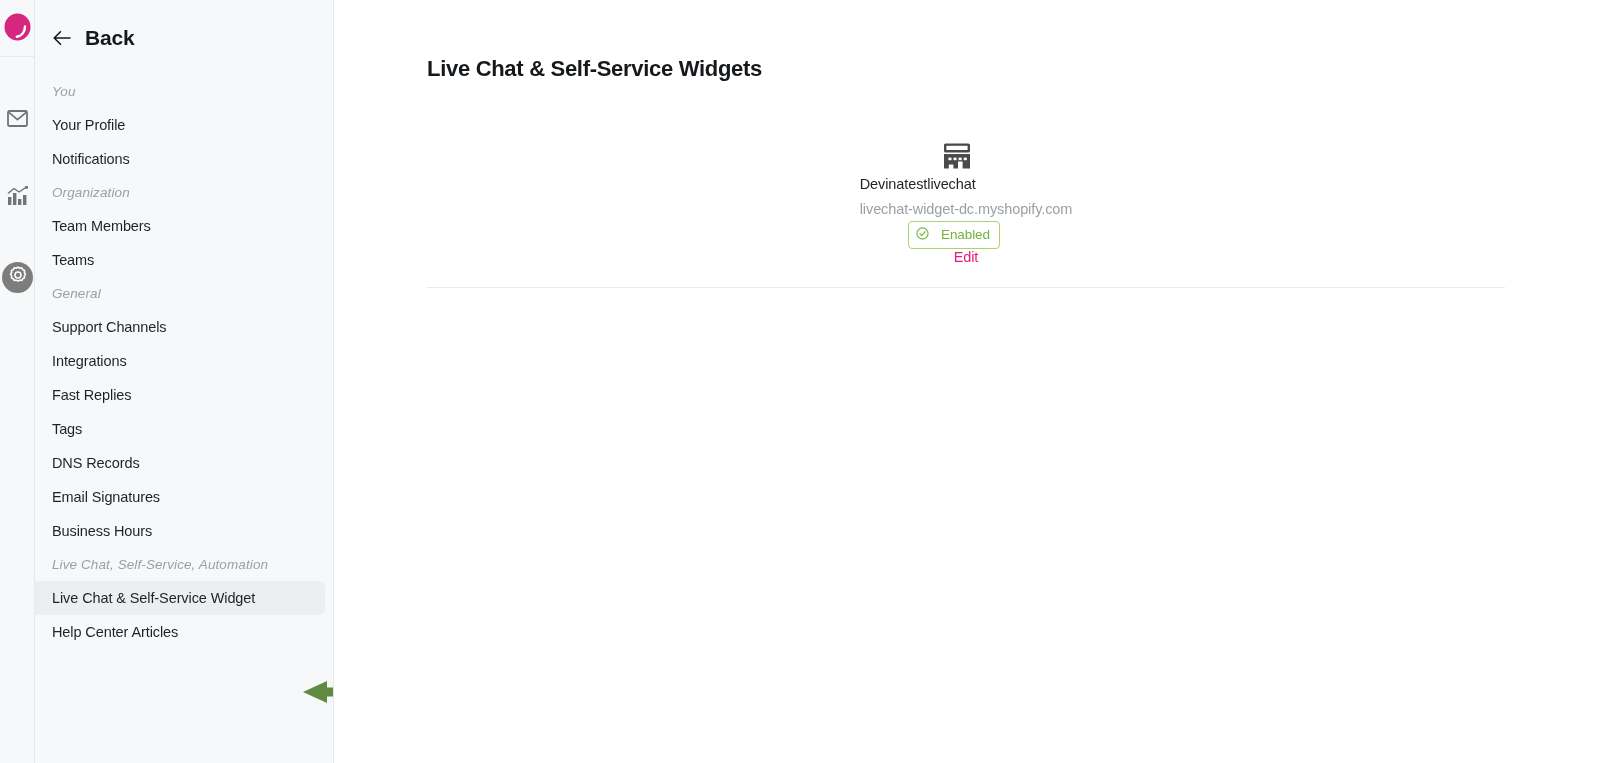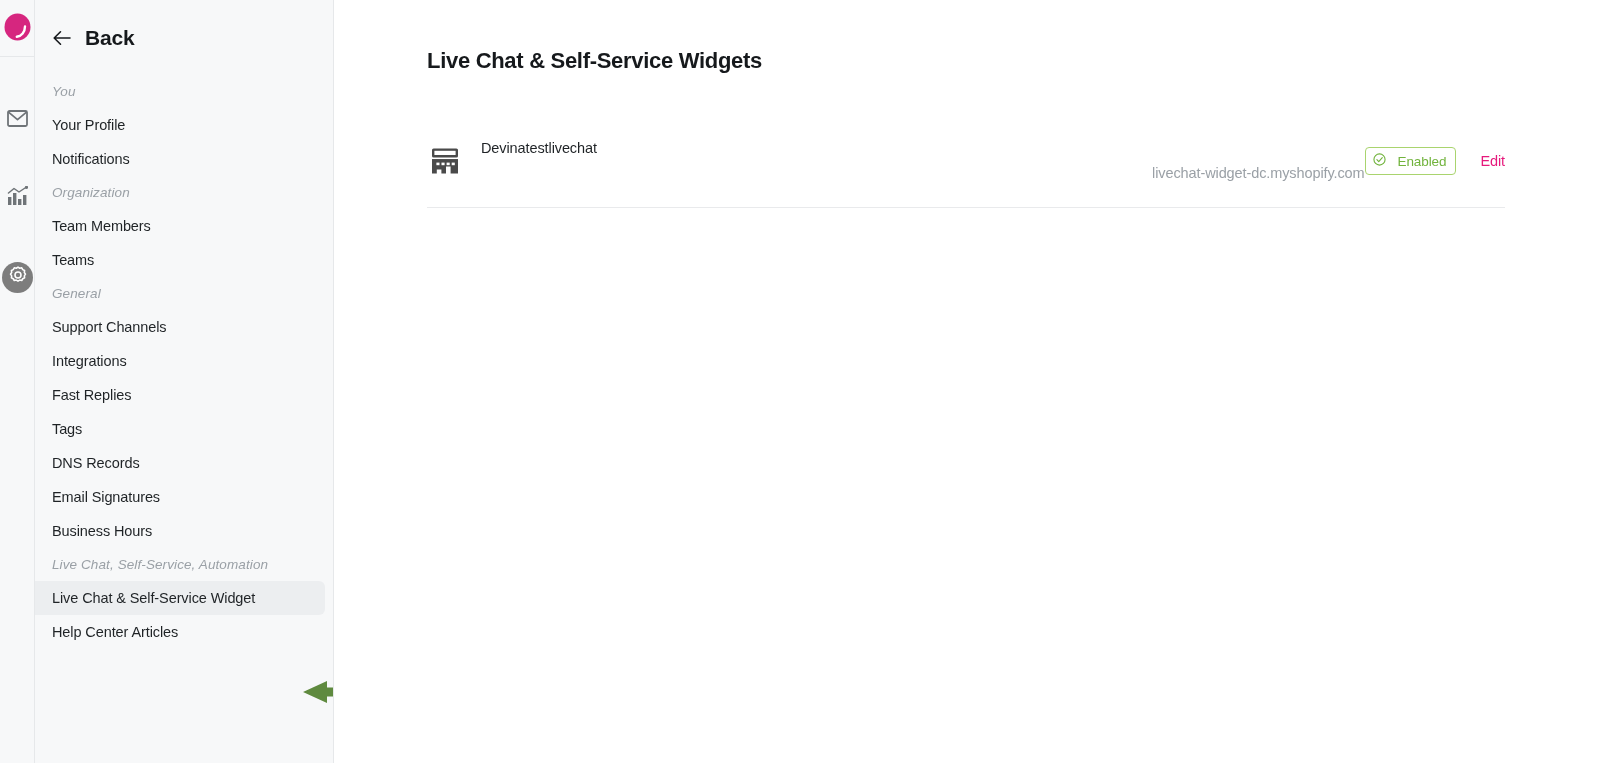--- a/index.html
+++ b/index.html
@@ -99,32 +99,33 @@
 
   
   .main {
     flex: 1 1 auto;
     height: 763px;
     background: #ffffff;
     position: relative;
   }
   .page-title {
     position: absolute;
-    left: 93px; top: 48px;
+    left: 93px; top: 56px;
     font-size: 22px;
     font-weight: 700;
     color: #16191c;
     letter-spacing: -0.3px;
   }
   .widget-list { position: absolute; left: 93px; top: 120px; width: 1078px; }
   .widget-row {
     display: flex;
     align-items: center;
     padding: 18px 0 22px 0;
     border-bottom: 1px solid #e9eaec;
+    flex-direction: column;
   }
   .widget-icon {
     width: 36px; height: 36px;
     flex: 0 0 36px;
     margin-right: 18px;
     display: flex; align-items: center; justify-content: center;
   }
   .widget-text { flex: 1 1 auto; }
   .widget-name {
     font-size: 14.5px;

